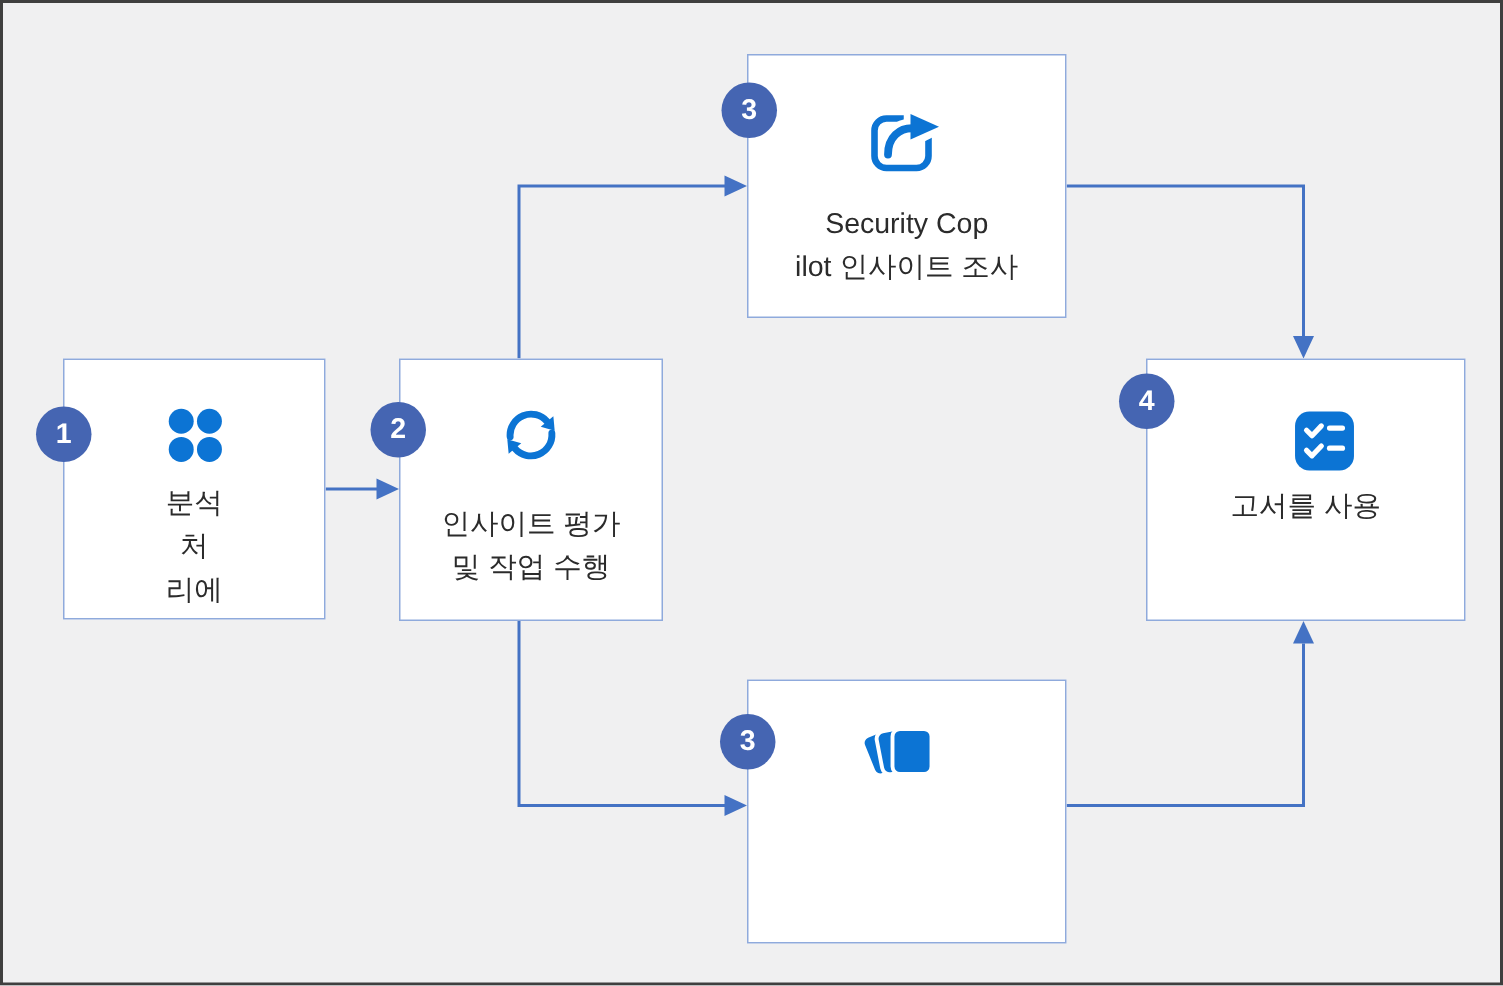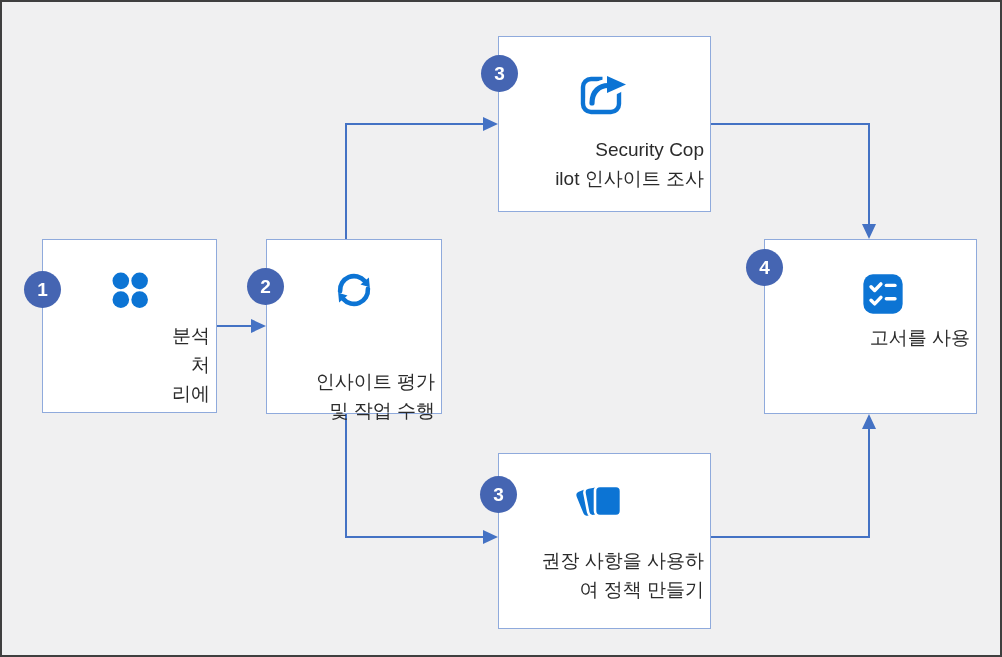--- a/index.html
+++ b/index.html
@@ -56,27 +56,27 @@
     justify-content: center;
   }
   #step1  .icon { top: 29px; }
   #step2  .icon { top: 26px; }
   #step3a .icon { top: 30px; }
   #step3b .icon { top: 26px; transform: translateX(-4px); }
   #step4  .icon { top: 31px; transform: translateX(12px); }
   .label {
     position: absolute;
     left: 6px; right: 6px;
-    text-align: right;
+    text-align: center;
     color: #2b2b2b;
     font-size: 19px;
     line-height: 29px;
   }
   #step1  .label { top: 81px; }
-  #step2  .label { top: 95px; margin-top: 32px; }
+  #step2  .label { top: 95px; }
   #step3a .label { top: 98px; }
   #step3b .label { top: 92px; }
   #step4  .label { top: 83px; }
 </style>
 </head>
 <body>
 
 <div class="canvas">
 
   <svg class="connectors" viewBox="0 0 1002 657">
@@ -162,24 +162,20 @@
     <div class="badge">3</div>
     <div class="icon">
       <svg width="54" height="50" viewBox="0 0 54 50">
         <g fill="#0c74d4" stroke="#ffffff" stroke-width="2.6" stroke-linejoin="round">
           <rect x="4" y="7" width="25" height="28" rx="5" transform="rotate(-22 16 21)"></rect>
           <rect x="12" y="6" width="25" height="29" rx="5" transform="rotate(-11 24 20)"></rect>
           <rect x="21" y="6" width="26" height="30" rx="5"></rect>
         </g>
       </svg>
     </div>
-    <div class="label">
-      <div>권장 사항을 사용하</div>
-      <div>여 정책 만들기</div>
-    </div>
   </div>
 
   <div class="step" id="step4">
     <div class="badge">4</div>
     <div class="icon">
       <svg width="46" height="46" viewBox="0 0 48 48">
         <rect x="3.5" y="3.5" width="41" height="41" rx="10" fill="#0c74d4"></rect>
         <g stroke="#ffffff" stroke-width="3.6" fill="none" stroke-linecap="round" stroke-linejoin="round">
           <path d="M11.5 16.5 l3.8 3.8 l6.5 -6.8"></path>
           <path d="M27.5 15 h9"></path>

